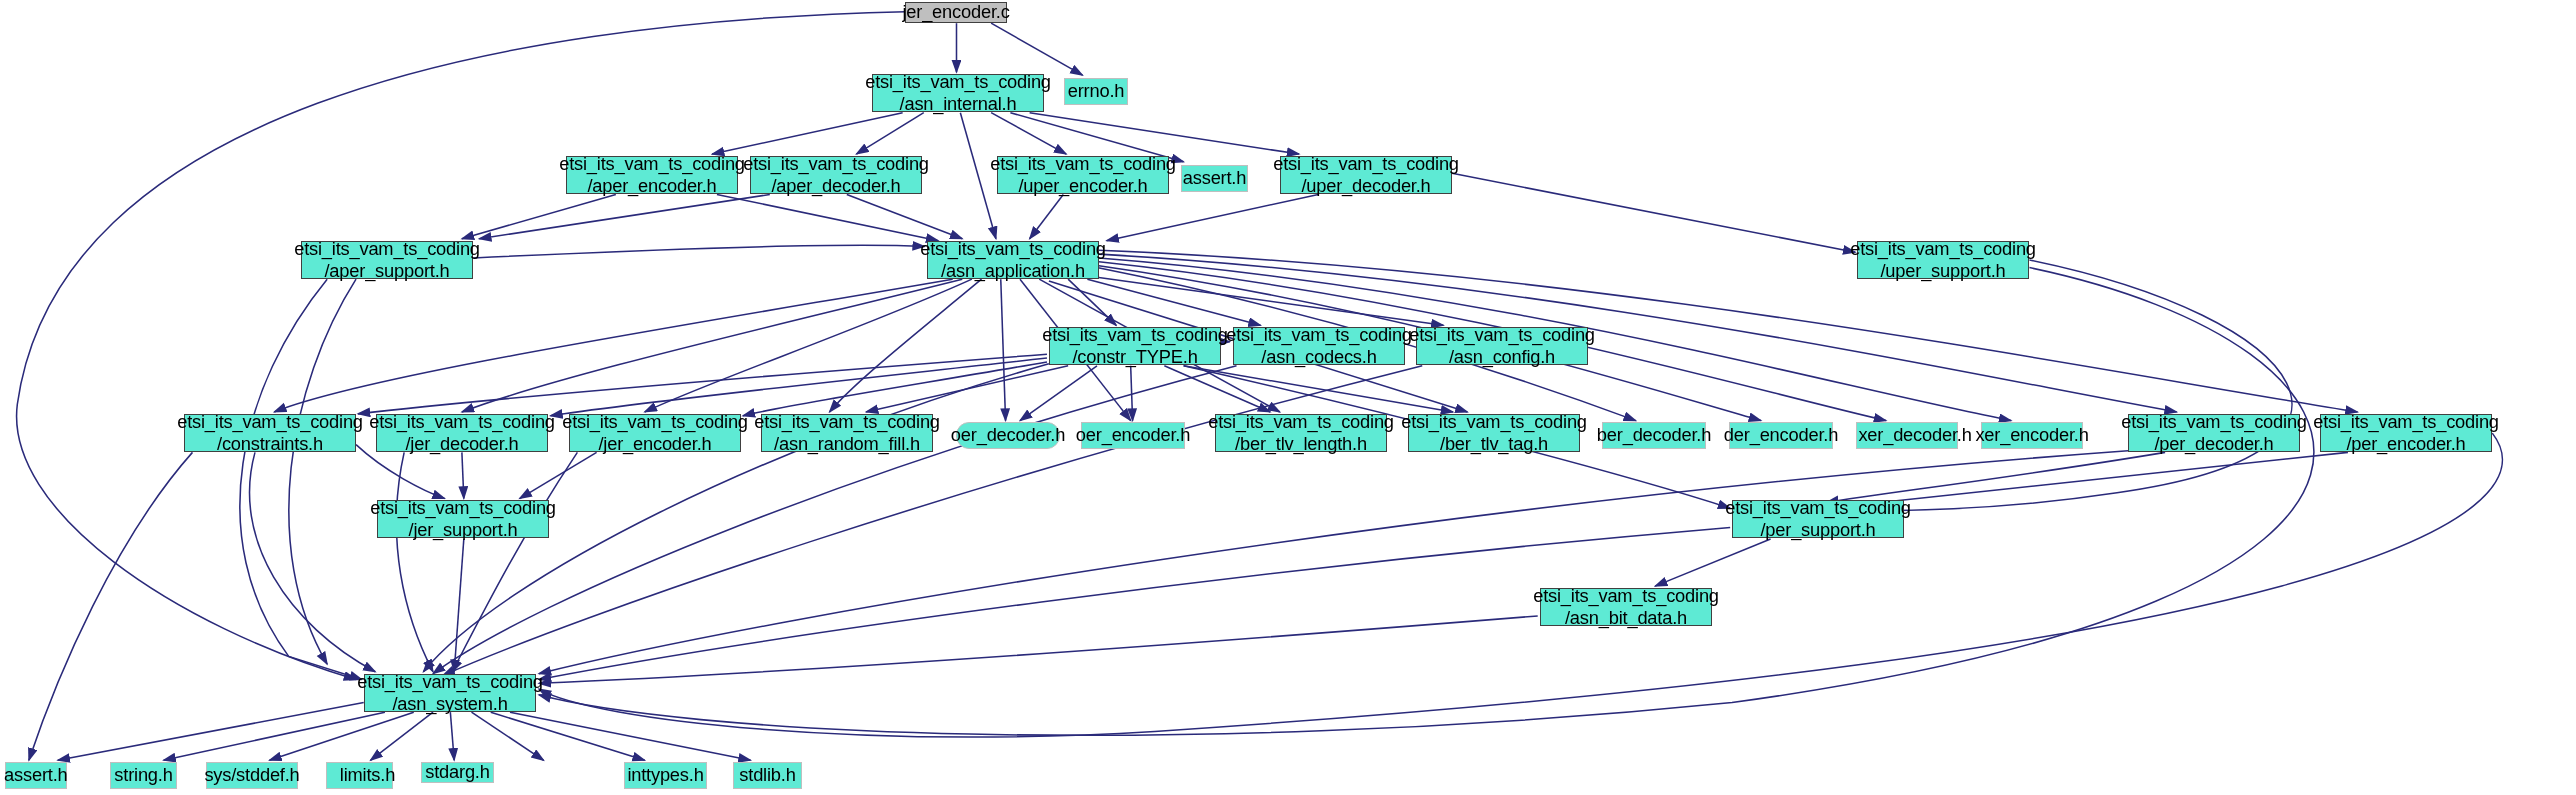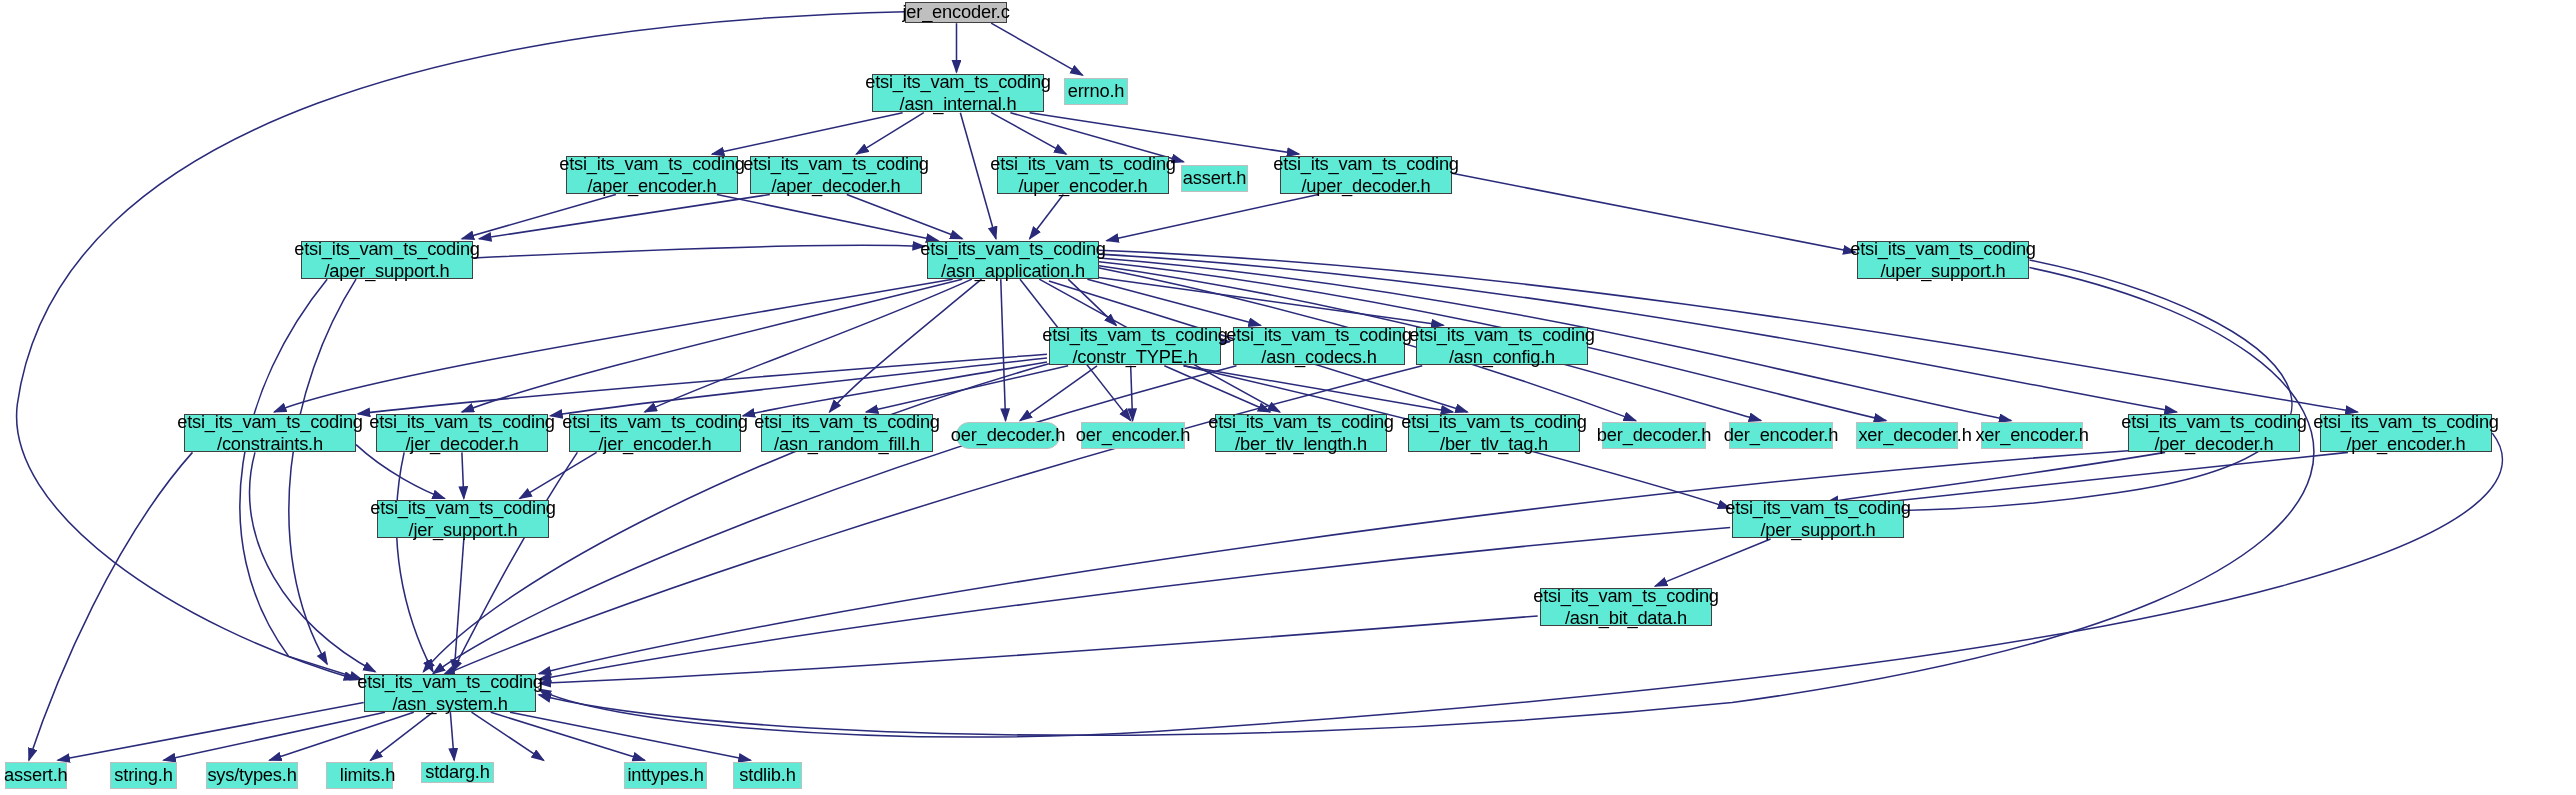--- a/index.html
+++ b/index.html
@@ -175,21 +175,21 @@
       <div class="node" style="left: 377px; top: 500px; width: 172px; height: 38px;"><span>etsi_its_vam_ts_coding
 /jer_support.h</span></div>
       <div class="node" style="left: 1732px; top: 500px; width: 172px; height: 38px;"><span>etsi_its_vam_ts_coding
 /per_support.h</span></div>
       <div class="node" style="left: 1540px; top: 588px; width: 172px; height: 38px;"><span>etsi_its_vam_ts_coding
 /asn_bit_data.h</span></div>
       <div class="node" style="left: 364px; top: 674px; width: 172px; height: 38px;"><span>etsi_its_vam_ts_coding
 /asn_system.h</span></div>
       <div class="node sys" style="left: 4.8px; top: 762px; width: 62px; height: 27px;"><span>assert.h</span></div>
       <div class="node sys" style="left: 110px; top: 762px; width: 67px; height: 27px;"><span>string.h</span></div>
-      <div class="node sys" style="left: 206px; top: 762px; width: 92px; height: 27px;"><span>sys/types.h</span></div>
+      <div class="node sys" style="left: 206px; top: 762px; width: 92px; height: 27px;"><span>sys/stddef.h</span></div>
       <div class="node sys" style="left: 326px; top: 762px; width: 67px; height: 27px; padding-left: 16px;"><span>limits.h</span></div>
       <div class="node sys" style="left: 421px; top: 762px; width: 73px; height: 21px;"><span>stdarg.h</span></div>
       <div class="node sys" style="left: 523px; top: 804px; width: 92px; height: 27px;"><span>stddef.h</span></div>
       <div class="node sys" style="left: 624px; top: 762px; width: 83px; height: 27px;"><span>inttypes.h</span></div>
       <div class="node sys" style="left: 733px; top: 762px; width: 69px; height: 27px;"><span>stdlib.h</span></div>
     </div>
 </div>
 
 
 </body></html>

